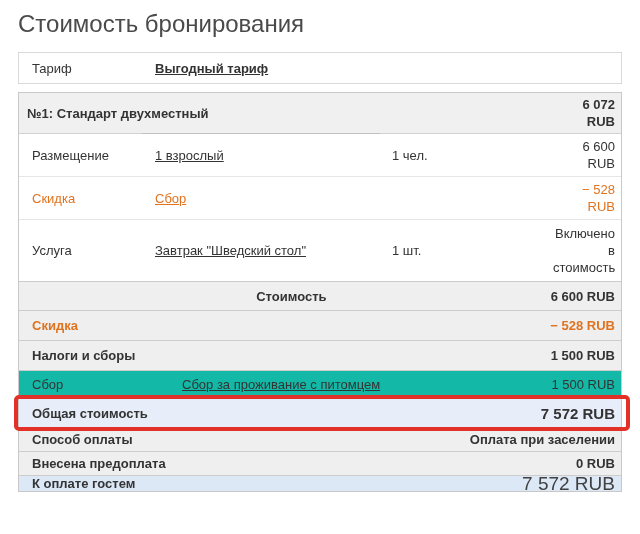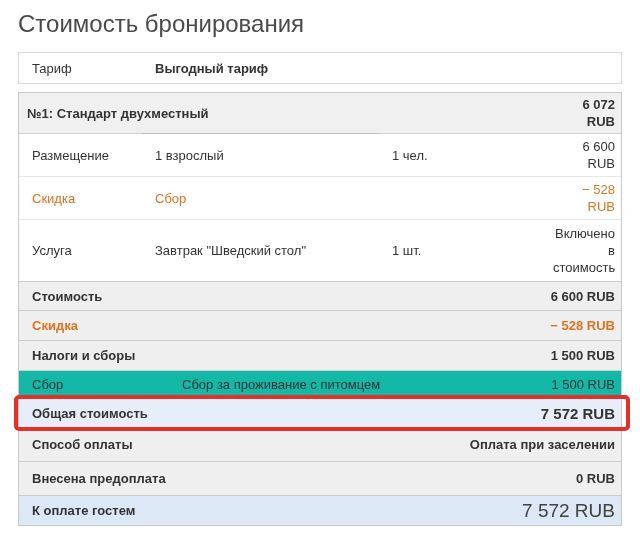--- a/index.html
+++ b/index.html
@@ -14,21 +14,21 @@
     line-height:24px; margin-bottom:16px;
   }
   .tbl {
     width:604px; background:#fff;
     border:1px solid #d9d9d9;
   }
   .tbl2 { margin-top:8px; border-color:#c9c9c9; }
   .row { display:flex; align-items:center; }
   
   .c1 { width:136px; padding-left:13px; flex-shrink:0; }
-  .c2 { width:237px; flex-shrink:0; }
+  .c2 { width:237px; flex-shrink:0;text-decoration:underline; }
   .c2.indent2 { padding-left:27px; }
   .c3 { flex:1; }
   .c4 { width:62px; margin-left:auto; text-align:right; line-height:17px; padding-right:6px; box-sizing:content-box; }
   .c4.wide { width:auto; }
   .b { font-weight:700; }
   .orange { color:var(--orange,#e0731f); }
   
   .row-tariff { height:30px; }
   .row-roomhead {
     min-height:41px; background:#f0f0f0; position:relative;
@@ -43,23 +43,23 @@
   .row-sum { height:30px; background:#efefef; border-bottom:1px solid #ccc; }
   .row-fee { height:27px; background:#14b8a6; }
   .row-total-wrap { position:relative; }
   .row-total { height:30px; background:#e7eef9; }
   .row-total .c4 { font-size:15px; }
   .red-frame {
     position:absolute; left:-5px; right:-9px; top:-3px; bottom:-3px;
     border:4px solid var(--red,#e23128); border-radius:5px;
     pointer-events:none; z-index:3;
   }
-  .row-pay { height:34px; background:#efefef; border-bottom:1px solid #ccc; }
+  .row-pay { height:24px; background:#efefef; border-bottom:1px solid #ccc; }
   .row-pay:first-of-type { border-top:none; }
-  .row-due { height:29px; background:#dce8f6; }
+  .row-due { height:15px; background:#dce8f6; }
   .row-due .c4 { font-size:19px; font-weight:400; color:#414141; line-height:22px; }
   .divider-top { border-top:1px solid #ccc; }
 </style>
 </head>
 <body>
 
 <div class="page-title">Стоимость бронирования</div>
 
 <div class="tbl">
   <div class="row row-tariff">
@@ -91,21 +91,21 @@
   </div>
 
   <div class="row row-detail row-service" style="border-bottom:none;">
     <div class="c1">Услуга</div>
     <div class="c2">Завтрак "Шведский стол"</div>
     <div class="c3">1 шт.</div>
     <div class="c4">Включено в стоимость</div>
   </div>
 
   <div class="row row-sum divider-top">
-    <div class="c1 b" style="flex:1;">Стоимость</div>
+    <div class="c1 b" style="flex:1;text-align:center;">Стоимость</div>
     <div class="c4 wide b">6 600 RUB</div>
   </div>
   <div class="row row-sum">
     <div class="c1 b orange" style="flex:1;">Скидка</div>
     <div class="c4 wide b orange">− 528 RUB</div>
   </div>
   <div class="row row-sum">
     <div class="c1 b" style="flex:1;">Налоги и сборы</div>
     <div class="c4 wide b">1 500 RUB</div>
   </div>

